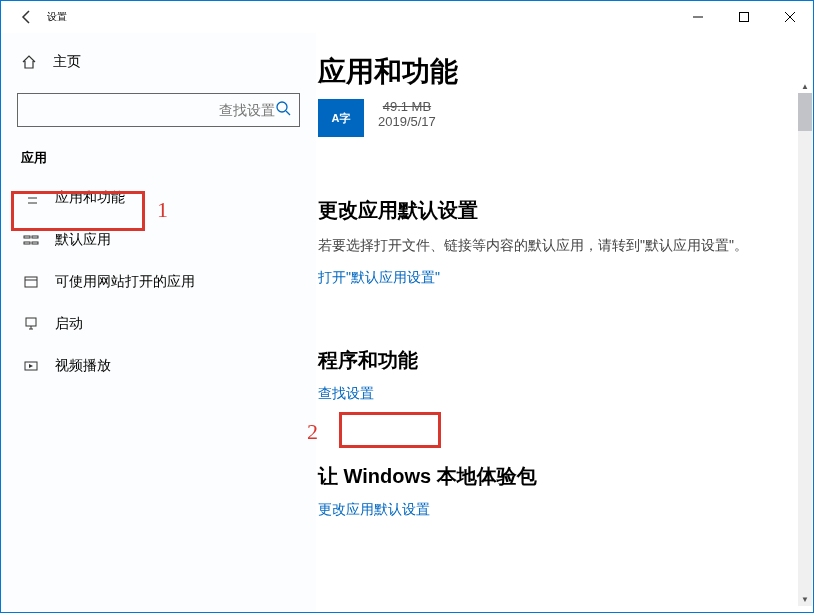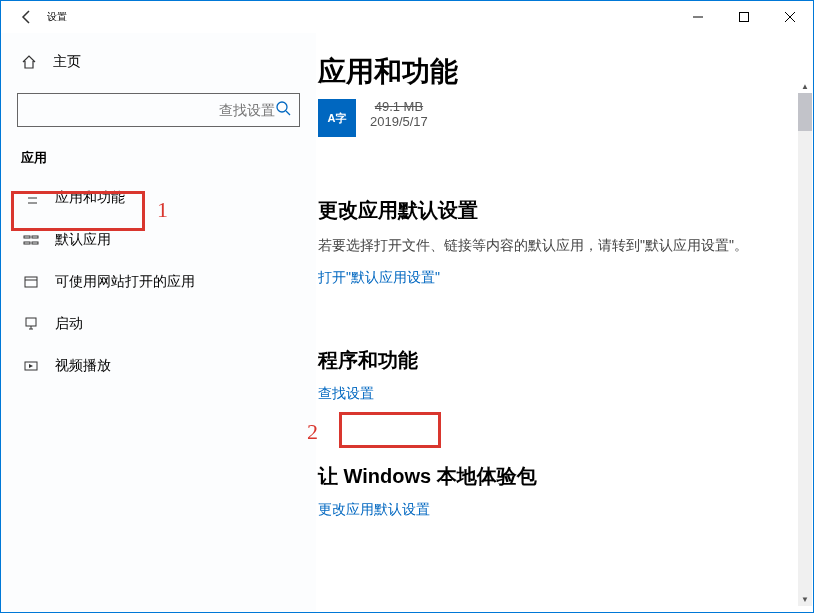--- a/index.html
+++ b/index.html
@@ -34,21 +34,21 @@
     .hl1 { left: 10px; top: 190px; width: 134px; height: 40px; }
     .annot { position: absolute; color: #d9362e; font-size: 22px; font-family: serif; }
     .annot1 { left: 156px; top: 196px; }
     .hl2 { left: 338px; top: 411px; width: 102px; height: 36px; }
     .annot2 { left: 306px; top: 418px; }
     
     .main { flex: 1; padding: 20px 30px 0 2px; position: relative; overflow-y: auto; }
     .main h1 { font-size: 28px; font-weight: 600; margin-bottom: 8px; }
     
     .app-row { display: flex; align-items: flex-start; margin-top: 2px; }
-    .app-icon { width: 38px; height: 38px; background: #0067c0; color: #fff; display: flex; align-items: center; justify-content: center; font-size: 11px; font-weight: bold; margin-right: 14px; }
+    .app-icon { width: 46px; height: 38px; background: #0067c0; color: #fff; display: flex; align-items: center; justify-content: center; font-size: 11px; font-weight: bold; margin-right: 14px; }
     .app-info { flex: 1; }
     .app-name { font-size: 14px; color: #333; text-decoration: line-through; }
     .app-pub { font-size: 13px; color: #555; }
     .app-meta { text-align: center; font-size: 13px; color: #555; }
     .app-size { text-decoration: line-through; }
     
     .section { margin-top: 60px; }
     .section h2 { font-size: 20px; font-weight: 600; margin-bottom: 10px; margin-top: 48px; }
     .section p { font-size: 14px; color: #444; line-height: 1.6; margin-bottom: 12px; max-width: 430px; }
     .link { color: #0067c0; font-size: 14px; cursor: pointer; display: inline-block; }

